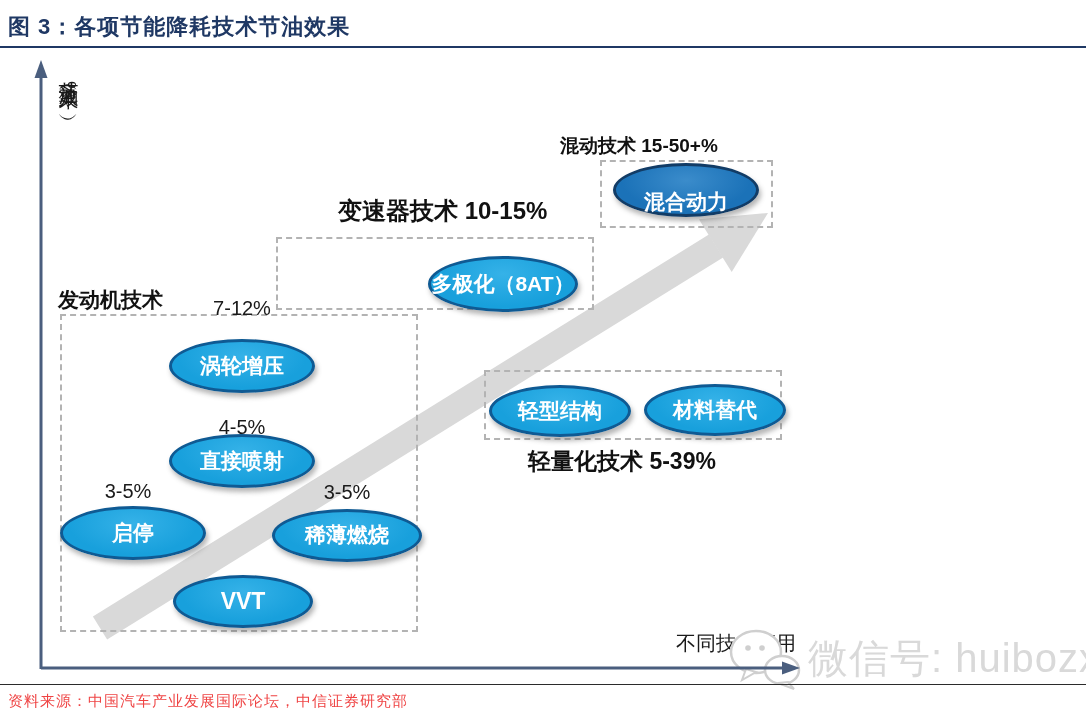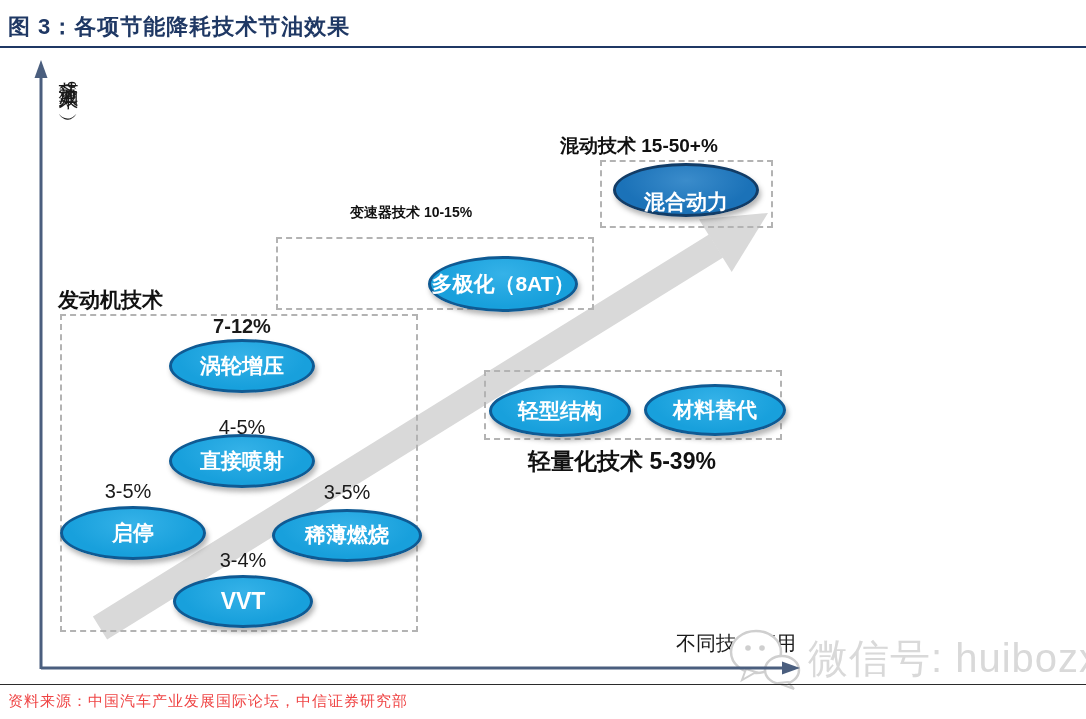--- a/index.html
+++ b/index.html
@@ -67,21 +67,21 @@
   .box-lightweight  { left: 484px; top: 370px; width: 298px; height: 70px;  }
 
   .group-label {
     position: absolute;
     font-weight: bold;
     color: #111111;
     z-index: 3;
     white-space: nowrap;
   }
   .lbl-engine       { left: 58px;  top: 286px; font-size: 21px; }
-  .lbl-transmission { left: 338px; top: 204px; font-size: 14px; margin-left: 12px; }
+  .lbl-transmission { left: 338px; top: 195px; font-size: 24px; }
   .lbl-hybrid       { left: 560px; top: 133px; font-size: 19px; }
   .lbl-lightweight  { left: 528px; top: 446px; font-size: 23px; }
 
   .pct {
     position: absolute;
     font-size: 20px;
     color: #1a1a1a;
     text-align: center;
     z-index: 3;
   }
@@ -114,21 +114,21 @@
   .b-di        { left: 169px; top: 434px; width: 146px; height: 54px; }
   .b-startstop { left: 60px;  top: 506px; width: 146px; height: 54px; }
   .b-leanburn  { left: 272px; top: 509px; width: 150px; height: 53px; }
   .b-vvt       { left: 173px; top: 575px; width: 140px; height: 53px; font-size: 23px; }
   .b-cvt       { left: 283px; top: 251px; width: 144px; height: 63px; }
   .b-at8       { left: 428px; top: 256px; width: 150px; height: 56px; }
   .b-hybrid    { left: 613px; top: 163px; width: 146px; height: 54px; }
   .b-lightstr  { left: 489px; top: 385px; width: 142px; height: 52px; }
   .b-material  { left: 644px; top: 384px; width: 142px; height: 52px; }
 
-  .p-turbo     { left: 169px; top: 315px; width: 146px; font-weight: bold; }
+  .p-turbo     { left: 169px; top: 297px; width: 146px; }
   .p-di        { left: 169px; top: 416px; width: 146px; }
   .p-startstop { left: 55px;  top: 480px; width: 146px; }
   .p-leanburn  { left: 272px; top: 481px; width: 150px; }
   .p-vvt       { left: 173px; top: 549px; width: 140px; }
 
   
   .watermark {
     position: absolute;
     left: 726px; top: 626px;
     display: flex;
@@ -191,21 +191,20 @@
 
     <div class="group-label lbl-engine">发动机技术</div>
     <div class="group-label lbl-transmission">变速器技术 10-15%</div>
     <div class="group-label lbl-hybrid">混动技术 15-50+%</div>
     <div class="group-label lbl-lightweight">轻量化技术 5-39%</div>
 
     <div class="pct p-turbo">7-12%</div>
     <div class="pct p-di">4-5%</div>
     <div class="pct p-startstop">3-5%</div>
     <div class="pct p-leanburn">3-5%</div>
-    <div class="pct p-vvt">3-4%</div>
 
     <div class="bubble b-turbo">
       <span>涡轮增压</span>
     </div>
     <div class="bubble b-di">
       <span>直接喷射</span>
     </div>
     <div class="bubble b-startstop">
       <span>启停</span>
     </div>

